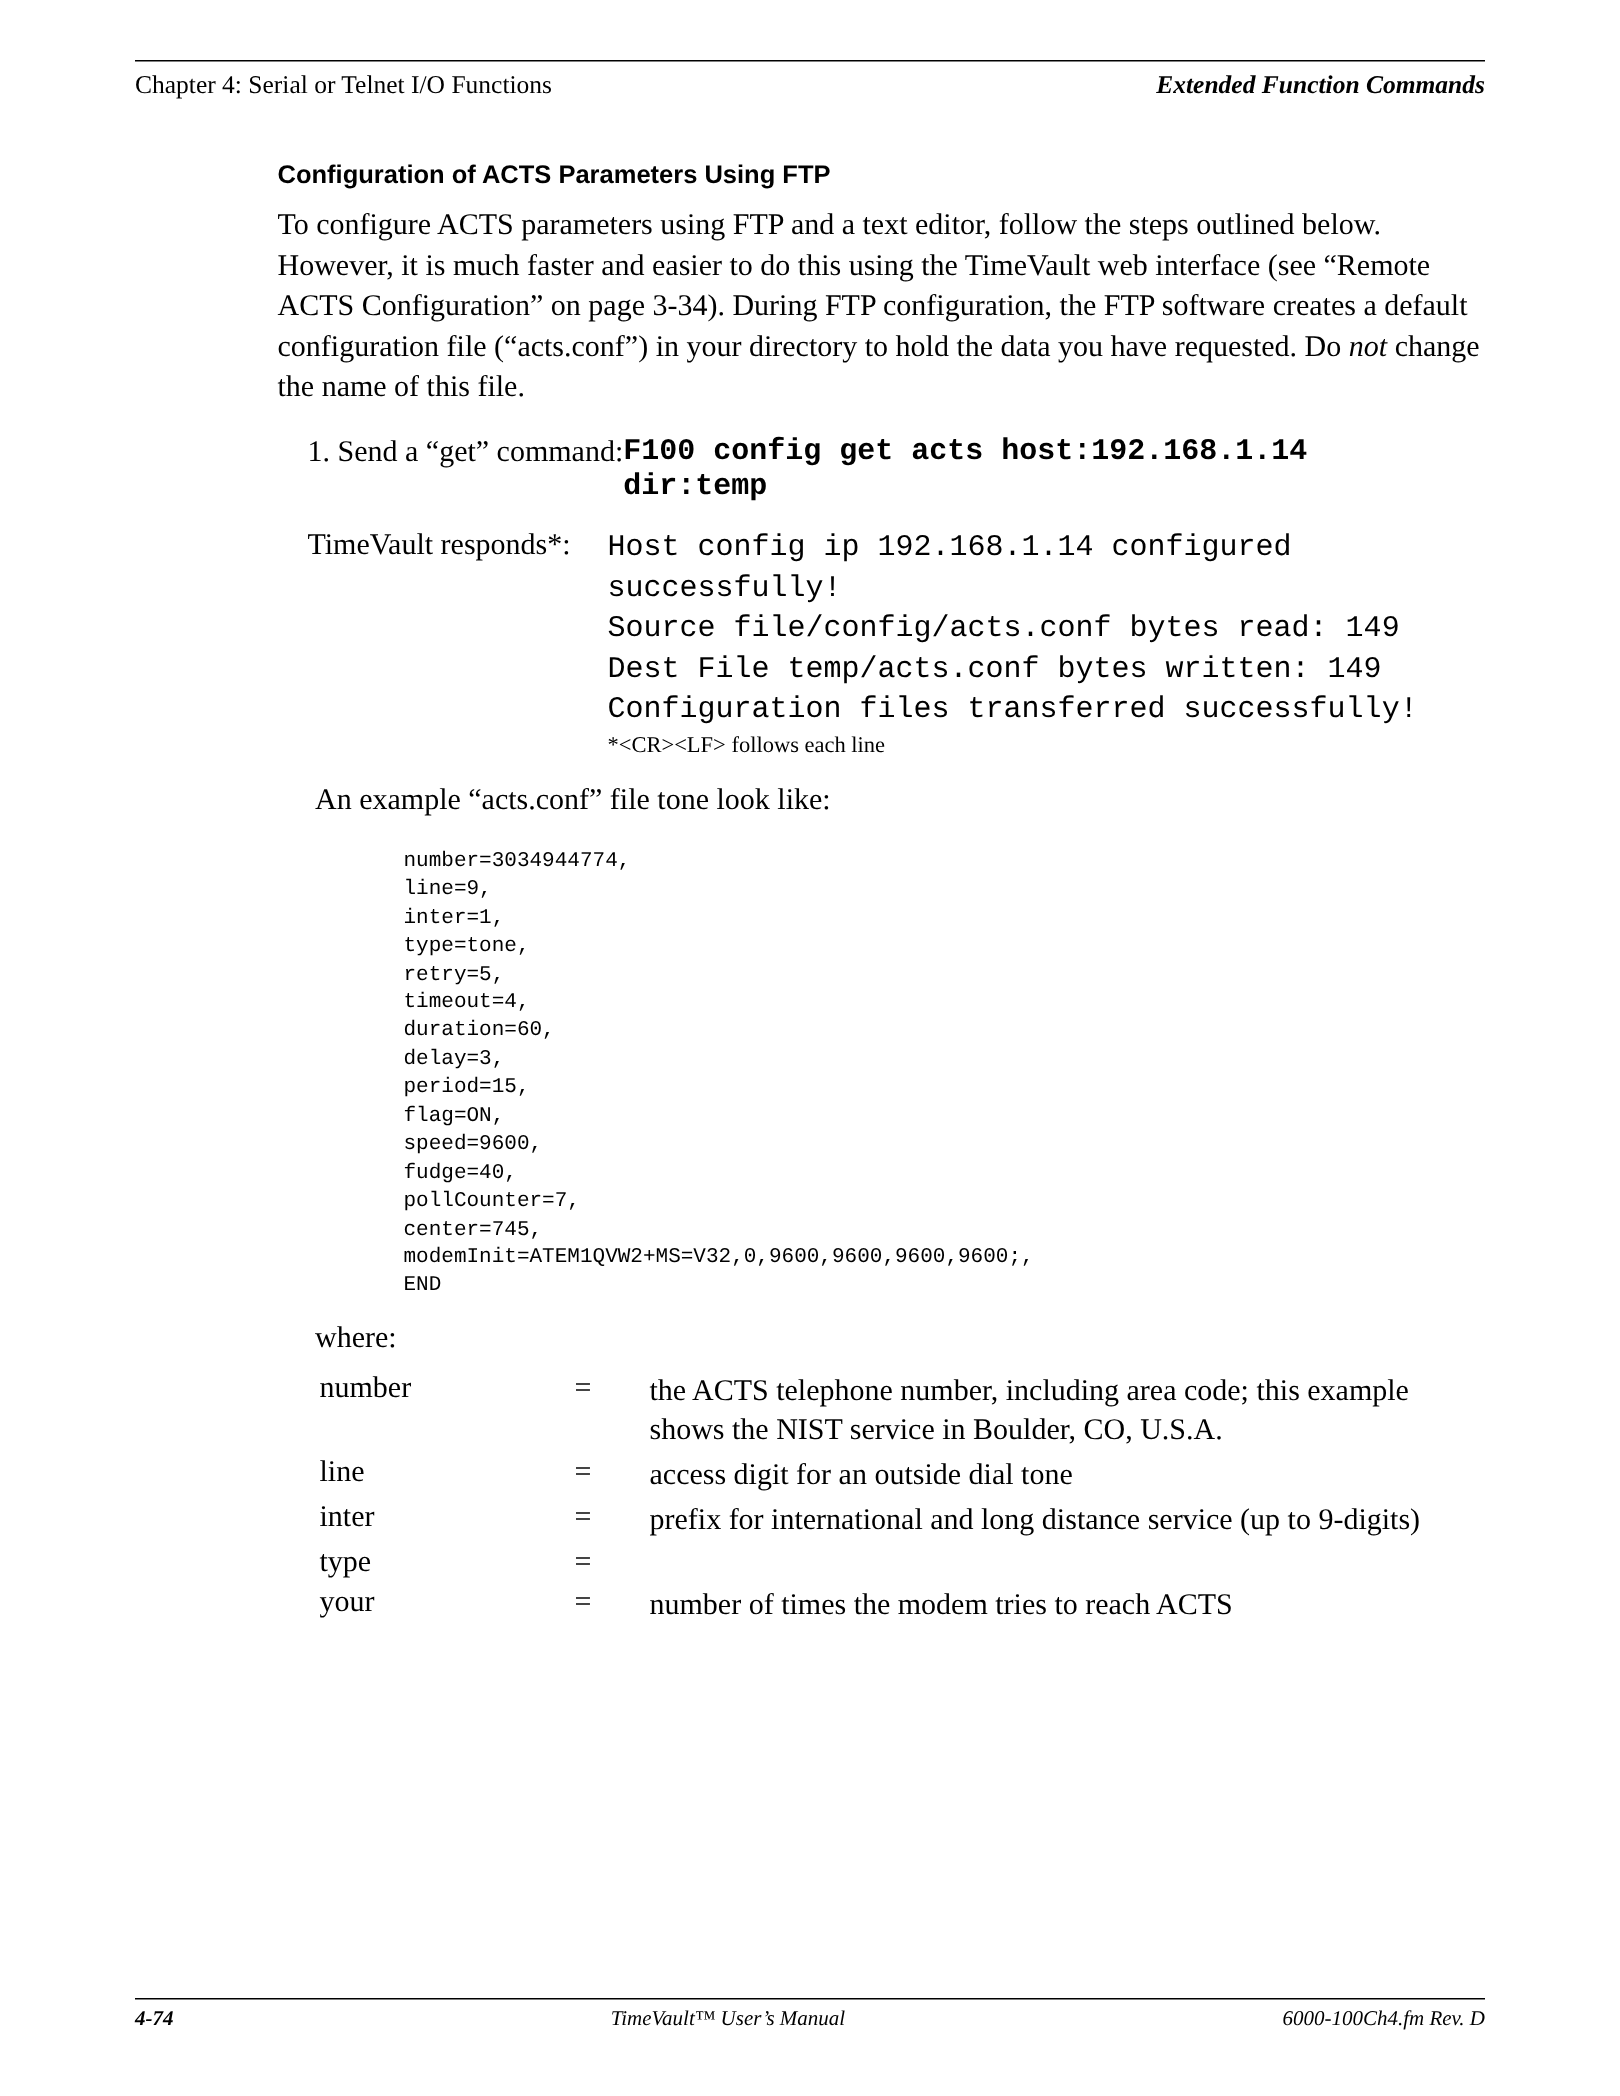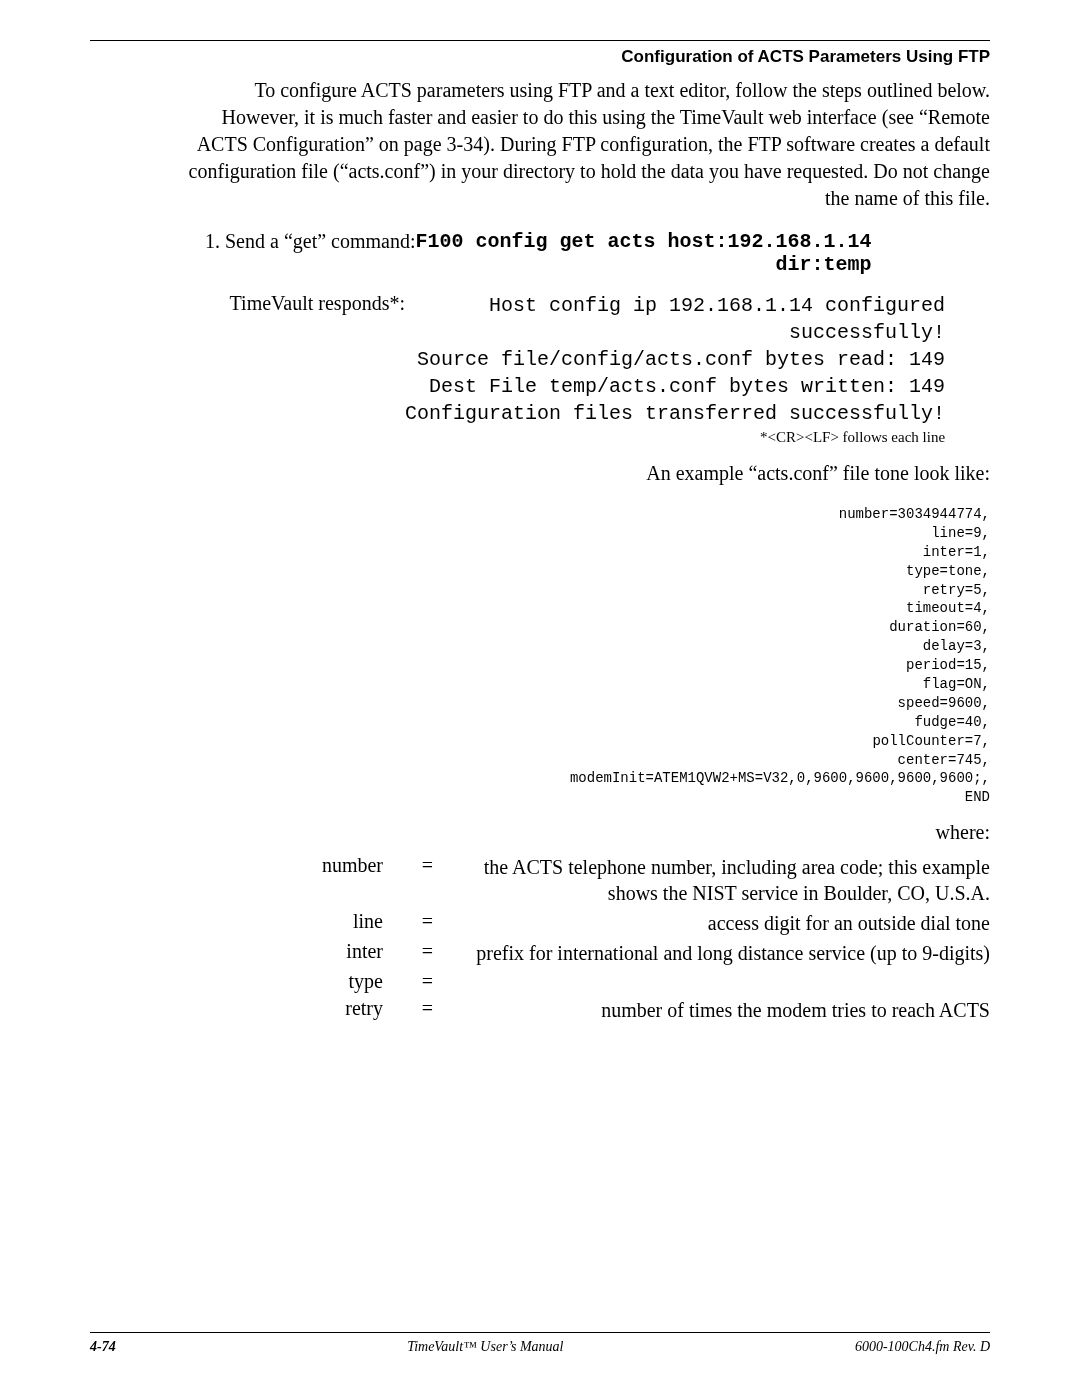--- a/index.html
+++ b/index.html
@@ -28,34 +28,34 @@
     margin-bottom: 40px;
   }
   .header-left {}
   .header-right {
     font-style: italic;
     font-weight: bold;
   }
   .content {
     margin-left: 95px;
     margin-right: 0px;
-    text-align: right;
   }
   .section-heading {
     font-family: Arial, Helvetica, sans-serif;
     font-weight: bold;
     font-size: 17px;
     margin-bottom: 10px;
   }
   .body-text {
     font-size: 20px;
     line-height: 1.35;
     margin-bottom: 18px;
   }
   .body-text .not-italic {
+    font-style: italic;
   }
   .step-row {
     display: flex;
     font-size: 20px;
     margin-left: 20px;
     margin-bottom: 16px;
     align-items: flex-start;
   }
   .step-label {
     flex: 0 0 auto;
@@ -140,20 +140,24 @@
   }
   .footer-left { font-weight: bold; }
   .footer-center { }
   .footer-right { }
 </style>
 </head>
 <body>
 
 <div class="page">
   <div class="rule-top"></div>
+  <div class="header-row">
+    <div class="header-left">Chapter 4: Serial or Telnet I/O Functions</div>
+    <div class="header-right">Extended Function Commands</div>
+  </div>
 
   <div class="content">
     <div class="section-heading">Configuration of ACTS Parameters Using FTP</div>
 
     <div class="body-text">
       <span>To configure ACTS parameters using FTP and a text editor, follow the steps outlined below.  However, it is much faster and easier to do this using the TimeVault web interface (see “Remote ACTS Configuration” on page 3-34).  During FTP configuration, the FTP software creates a default configuration file (“acts.conf”) in your directory to hold the data you have requested.  Do </span><span class="not-italic">not</span><span> change the name of this file.</span>
     </div>
 
     <div class="step-row">
       <div class="step-label">1. Send a “get” command: </div>
@@ -208,21 +212,21 @@
       <div class="def-row">
         <div class="def-term">inter</div>
         <div class="def-eq">=</div>
         <div class="def-desc">prefix for international and long distance service (up to 9-digits)</div>
       </div>
       <div class="def-row">
         <div class="def-term">type</div>
         <div class="def-eq">=</div>
       </div>
       <div class="def-row">
-        <div class="def-term">retry</div>
+        <div class="def-term">your</div>
         <div class="def-eq">=</div>
         <div class="def-desc">number of times the modem tries to reach ACTS</div>
       </div>
     </div>
   </div>
 
   <div class="footer">
     <div class="rule-bottom"></div>
     <div class="footer-row">
       <div class="footer-left">4-74</div>

